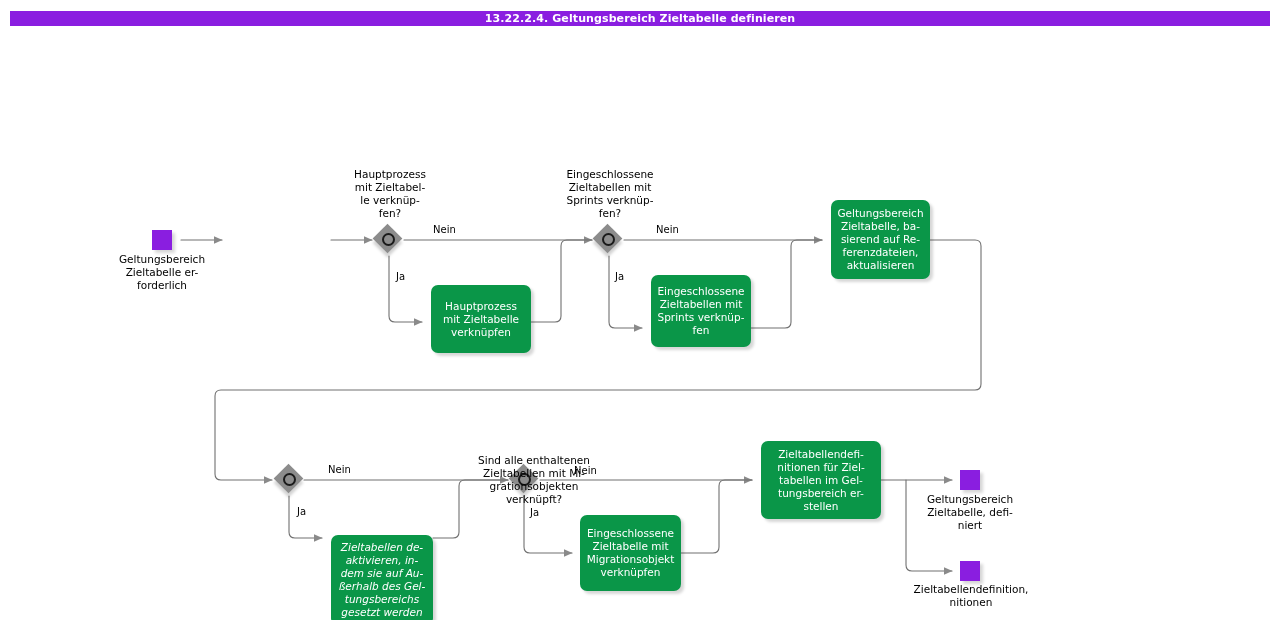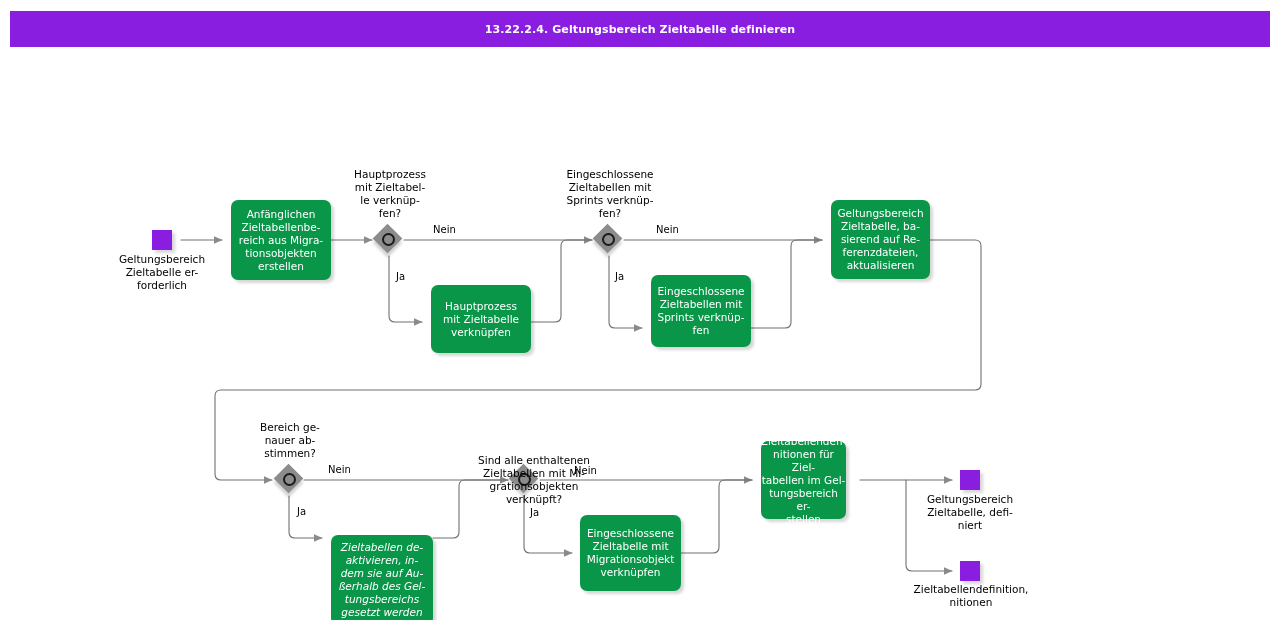--- a/index.html
+++ b/index.html
@@ -13,21 +13,21 @@
   #canvas {
     position: relative;
     width: 1280px;
     height: 620px;
     background: #ffffff;
   }
   
   #titlebar {
     position: absolute;
     left: 10px; top: 11px;
-    width: 1260px; height: 36px;
+    width: 1260px; height: 15px;
     background: #8a1ee0;
     color: #ffffff;
     font-size: 11px;
     font-weight: bold;
     display: flex;
     align-items: center;
     justify-content: center;
     letter-spacing: .1px;
   }
   
@@ -147,25 +147,20 @@
       <path d="M860,480 L952,480" marker-end="url(#ah)"></path>
       <path d="M906,480 L906,565 Q906,571 912,571 L952,571" marker-end="url(#ah)"></path>
     </g>
   </svg>
 
   <div class="term" style="left:152px; top:230px;"></div>
   <div class="cap" style="left:100px; top:253px; width:124px;">Geltungsbereich
 Zieltabelle er-
 forderlich</div>
 
-  <div class="act" style="left:231px; top:200px; width:100px; height:80px;">Anfänglichen
-Zieltabellenbe-
-reich aus Migra-
-tionsobjekten
-erstellen</div>
 
   <div class="act" style="left:431px; top:285px; width:100px; height:68px;">Hauptprozess
 mit Zieltabelle
 verknüpfen</div>
 
   <div class="act" style="left:651px; top:275px; width:100px; height:72px;">Eingeschlossene
 Zieltabellen mit
 Sprints verknüp-
 fen</div>
 
@@ -194,23 +189,20 @@
 Zieltabellen mit
 Sprints verknüp-
 fen?</div>
   <div class="edgelbl" style="left:656px; top:223px;">Nein</div>
   <div class="edgelbl" style="left:615px; top:270px;">Ja</div>
 
   <div class="dec" style="left:275px; top:465px;">
     <div class="dia"></div>
     <div class="ring"></div>
   </div>
-  <div class="cap" style="left:240px; top:421px; width:100px;">Bereich ge-
-nauer ab-
-stimmen?</div>
   <div class="edgelbl" style="left:328px; top:463px;">Nein</div>
   <div class="edgelbl" style="left:297px; top:505px;">Ja</div>
 
   <div class="dec" style="left:510px; top:465px;">
     <div class="dia"></div>
     <div class="ring"></div>
   </div>
   <div class="cap" style="left:461px; top:454px; width:146px;">Sind alle enthaltenen
 Zieltabellen mit Mi-
 grationsobjekten
@@ -223,21 +215,21 @@
 dem sie auf Au-
 ßerhalb des Gel-
 tungsbereichs
 gesetzt werden</div>
 
   <div class="act" style="left:580px; top:515px; width:101px; height:76px;">Eingeschlossene
 Zieltabelle mit
 Migrationsobjekt
 verknüpfen</div>
 
-  <div class="act" style="left:761px; top:441px; width:85px; height:78px;">Zieltabellendefi-
+  <div class="act" style="left:761px; top:441px; width:120px; height:78px;">Zieltabellendefi-
 nitionen für Ziel-
 tabellen im Gel-
 tungsbereich er-
 stellen</div>
 
   <div class="term" style="left:960px; top:470px;"></div>
   <div class="cap" style="left:908px; top:493px; width:124px;">Geltungsbereich
 Zieltabelle, defi-
 niert</div>
 

